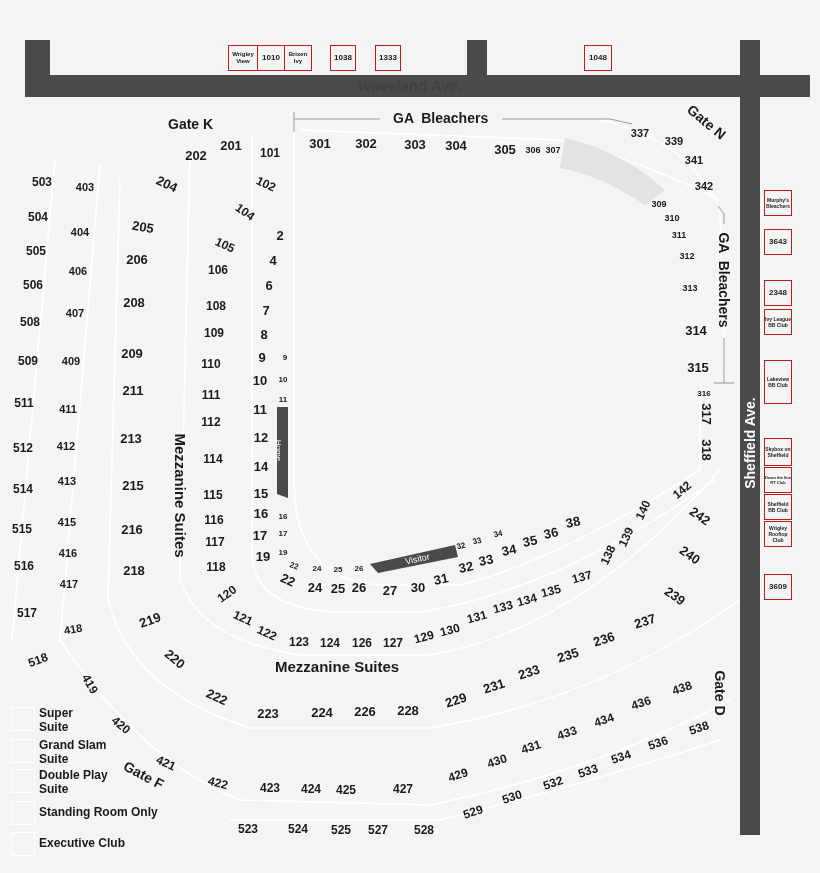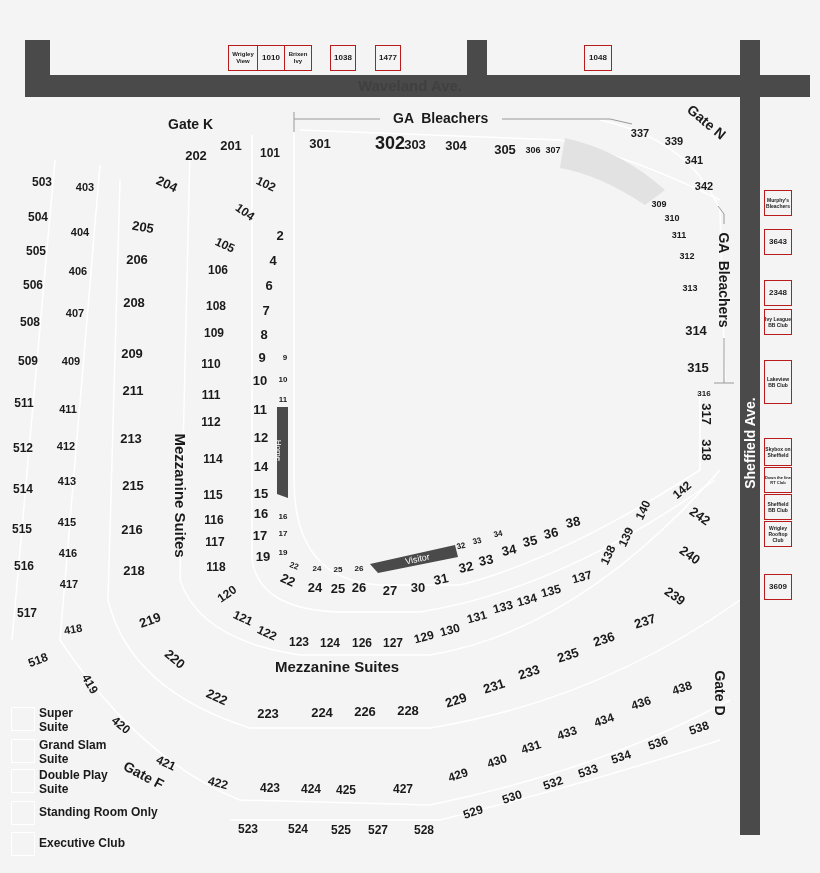--- a/index.html
+++ b/index.html
@@ -51,21 +51,21 @@
 <div class="street" style="left:467px; top:40px; width:20px; height:57px;"></div>
 <div class="lbl" style="left:330px; top:77px; width:160px; text-align:center; color:#404040; font-size:15px;">Waveland Ave.</div>
 <div class="street" style="left:740px; top:40px; width:20px; height:795px;"></div>
 <div class="lbl" style="left:690px; top:435px; width:120px; text-align:center; color:#fff; font-size:14px; transform:rotate(-90deg);">Sheffield Ave.</div>
 
 <div id="rooftops-north">
     <div class="box" style="left: 228px; top: 45px; width: 28px; height: 24px; font-size: 6px;">Wrigley View</div>
     <div class="box" style="left: 257px; top: 45px; width: 26px; height: 24px; font-size: 8px;">1010</div>
     <div class="box" style="left: 284px; top: 45px; width: 26px; height: 24px; font-size: 6px;">Brixen Ivy</div>
     <div class="box" style="left: 330px; top: 45px; width: 24px; height: 24px; font-size: 8px;">1038</div>
-    <div class="box" style="left: 375px; top: 45px; width: 24px; height: 24px; font-size: 8px;">1477</div>
+    <div class="box" style="left: 375px; top: 45px; width: 24px; height: 24px; font-size: 8px;">1333</div>
     <div class="box" style="left: 584px; top: 45px; width: 26px; height: 24px; font-size: 8px;">1048</div>
   </div>
 <div id="rooftops-east">
     <div class="box" style="left: 764px; top: 190px; width: 26px; height: 24px; font-size: 5px;">Murphy's Bleachers</div>
     <div class="box" style="left: 764px; top: 229px; width: 26px; height: 24px; font-size: 8px;">3643</div>
     <div class="box" style="left: 764px; top: 280px; width: 26px; height: 24px; font-size: 8px;">2348</div>
     <div class="box" style="left: 764px; top: 309px; width: 26px; height: 24px; font-size: 5px;">Ivy League BB Club</div>
     <div class="box" style="left: 764px; top: 360px; width: 26px; height: 42px; font-size: 5px;">Lakeview BB Club</div>
     <div class="box" style="left: 764px; top: 438px; width: 26px; height: 26px; font-size: 5px;">Skybox on Sheffield</div>
     <div class="box" style="left: 764px; top: 467px; width: 26px; height: 24px; font-size: 4px;">Down the line RT Club</div>
@@ -233,21 +233,21 @@
     <div class="sec" style="font-size: 8px; left: 283px; top: 533px; transform: translate(-50%, -50%) rotate(0deg);">17</div>
     <div class="sec" style="font-size: 8px; left: 283px; top: 552px; transform: translate(-50%, -50%) rotate(0deg);">19</div>
     <div class="sec" style="font-size: 8px; left: 294px; top: 566px; transform: translate(-50%, -50%) rotate(20deg);">22</div>
     <div class="sec" style="font-size: 8px; left: 317px; top: 568px; transform: translate(-50%, -50%) rotate(0deg);">24</div>
     <div class="sec" style="font-size: 8px; left: 338px; top: 569px; transform: translate(-50%, -50%) rotate(0deg);">25</div>
     <div class="sec" style="font-size: 8px; left: 359px; top: 568px; transform: translate(-50%, -50%) rotate(0deg);">26</div>
     <div class="sec" style="font-size: 8px; left: 461px; top: 546px; transform: translate(-50%, -50%) rotate(-12deg);">32</div>
     <div class="sec" style="font-size: 8px; left: 477px; top: 541px; transform: translate(-50%, -50%) rotate(-12deg);">33</div>
     <div class="sec" style="font-size: 8px; left: 498px; top: 534px; transform: translate(-50%, -50%) rotate(-12deg);">34</div>
     <div class="sec" style="font-size: 13px; left: 320px; top: 143px; transform: translate(-50%, -50%) rotate(0deg);">301</div>
-    <div class="sec" style="font-size: 18px; left: 366px; top: 143px; transform: translate(-50%, -50%) rotate(0deg); margin-left: 24px;">302</div>
+    <div class="sec" style="font-size: 13px; left: 366px; top: 143px; transform: translate(-50%, -50%) rotate(0deg);">302</div>
     <div class="sec" style="font-size: 13px; left: 415px; top: 144px; transform: translate(-50%, -50%) rotate(0deg); text-align: right;">303</div>
     <div class="sec" style="font-size: 13px; left: 456px; top: 145px; transform: translate(-50%, -50%) rotate(0deg);">304</div>
     <div class="sec" style="font-size: 13px; left: 505px; top: 149px; transform: translate(-50%, -50%) rotate(0deg);">305</div>
     <div class="sec" style="font-size: 9px; left: 533px; top: 150px; transform: translate(-50%, -50%) rotate(0deg);">306</div>
     <div class="sec" style="font-size: 9px; left: 553px; top: 150px; transform: translate(-50%, -50%) rotate(0deg);">307</div>
     <div class="sec" style="font-size: 11px; left: 640px; top: 133px; transform: translate(-50%, -50%) rotate(0deg);">337</div>
     <div class="sec" style="font-size: 11px; left: 674px; top: 141px; transform: translate(-50%, -50%) rotate(0deg);">339</div>
     <div class="sec" style="font-size: 11px; left: 694px; top: 160px; transform: translate(-50%, -50%) rotate(0deg);">341</div>
     <div class="sec" style="font-size: 11px; left: 704px; top: 186px; transform: translate(-50%, -50%) rotate(0deg);">342</div>
     <div class="sec" style="font-size: 9px; left: 659px; top: 204px; transform: translate(-50%, -50%) rotate(0deg);">309</div>

